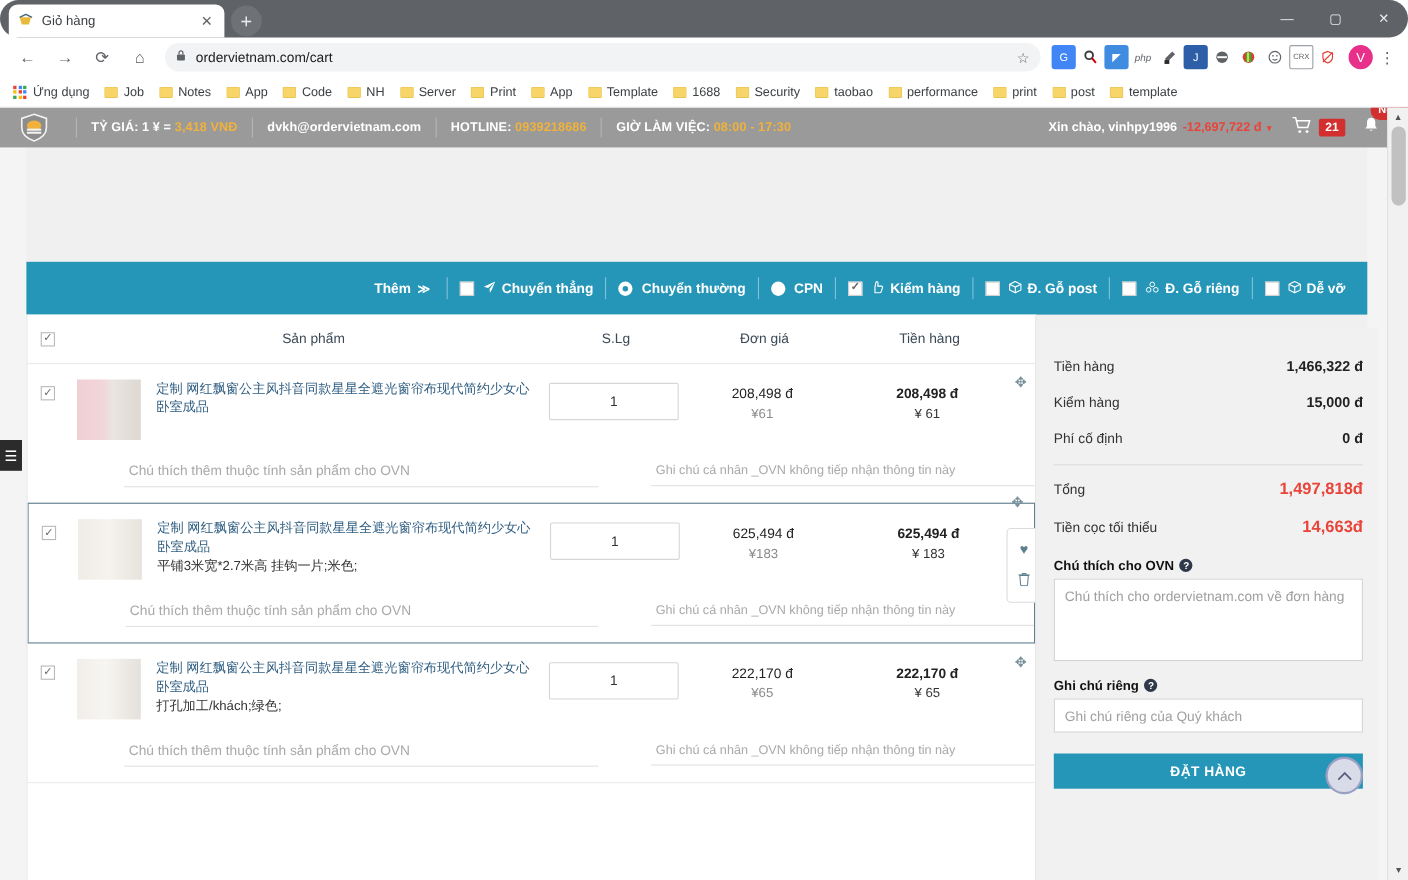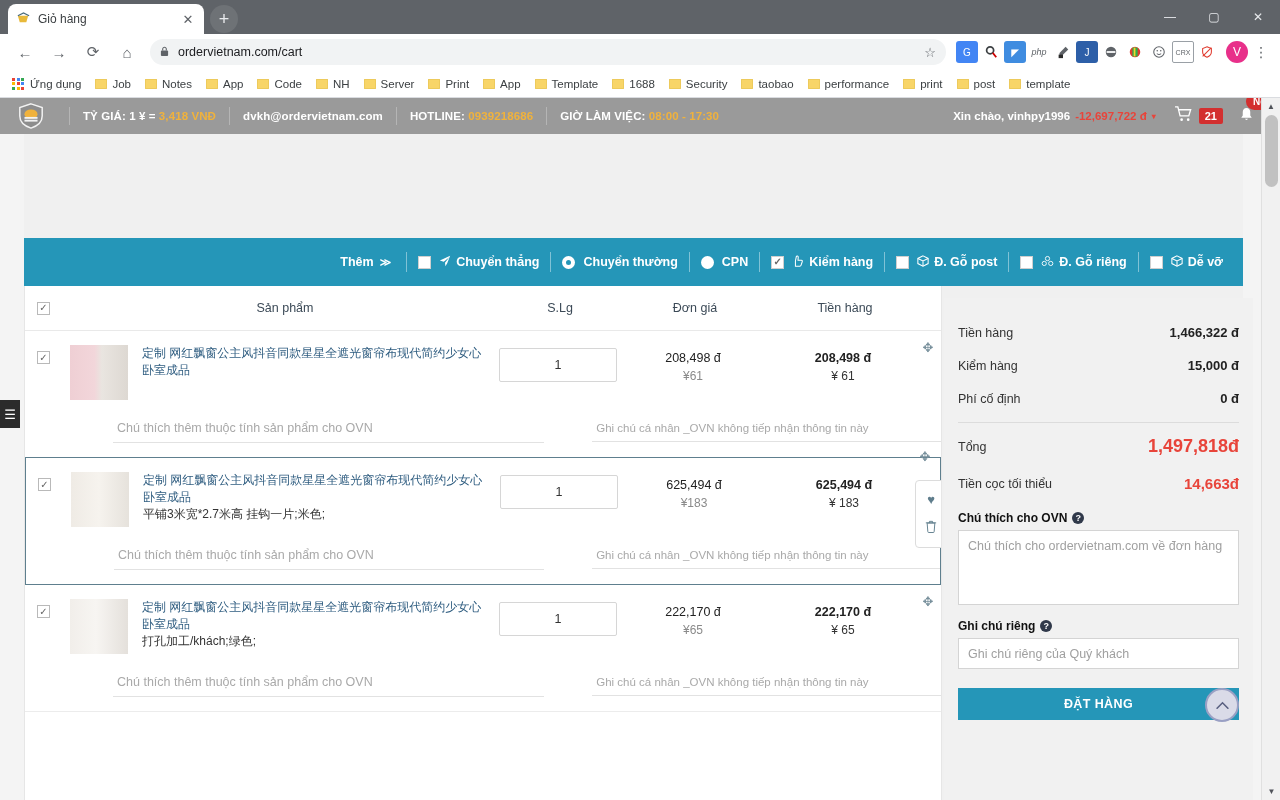--- a/index.html
+++ b/index.html
@@ -11,20 +11,21 @@
     background: #ffffff;
   }
 
   
   .browser { width: 1280px; height: 800px; position: relative; }
 
   .tabstrip {
     height: 34px; background: #5f6368;
     display: flex; align-items: flex-end; padding-left: 8px;
     position: relative;
+    border-radius: 17px;
   }
   .tab {
     width: 196px; height: 30px; background: #ffffff;
     border-radius: 8px 8px 0 0;
     display: flex; align-items: center; padding: 0 8px;
     font-size: 11.5px; color: #3c4043; position: relative;
   }
   .tab-favicon {
     width: 15px; height: 15px; margin-right: 7px;
     flex: 0 0 15px; display: flex; align-items: center; justify-content: center;
@@ -189,21 +190,21 @@
 
   
   .summary {
     position: absolute; left: 944px; top: 200px; width: 309px; height: 502px;
     background: #f1f1f1; padding: 18px 14px 0 14px;
   }
   .srow { display: flex; align-items: center; justify-content: space-between; padding: 9px 0; }
   .s-label { font-size: 12.5px; color: #333; }
   .s-val { font-size: 13px; color: #222; font-weight: bold; }
   .s-hr { height: 1px; background: #dcdcdc; margin: 7px 0 4px; }
-  .srow.total .s-val { color: #e8443a; font-size: 18px; }
+  .srow.total .s-val { color: #e8443a; font-size: 15px; }
   .srow.deposit .s-val { color: #e8443a; font-size: 15px; }
   .s-field-label {
     font-size: 12px; color: #111; font-weight: bold; margin: 10px 0 5px;
     display: flex; align-items: center;
   }
   .help-ico {
     display: inline-flex; align-items: center; justify-content: center;
     width: 12px; height: 12px; border-radius: 50%; background: #30394a; color: #fff;
     font-size: 9px; margin-left: 5px; font-weight: bold;
   }

